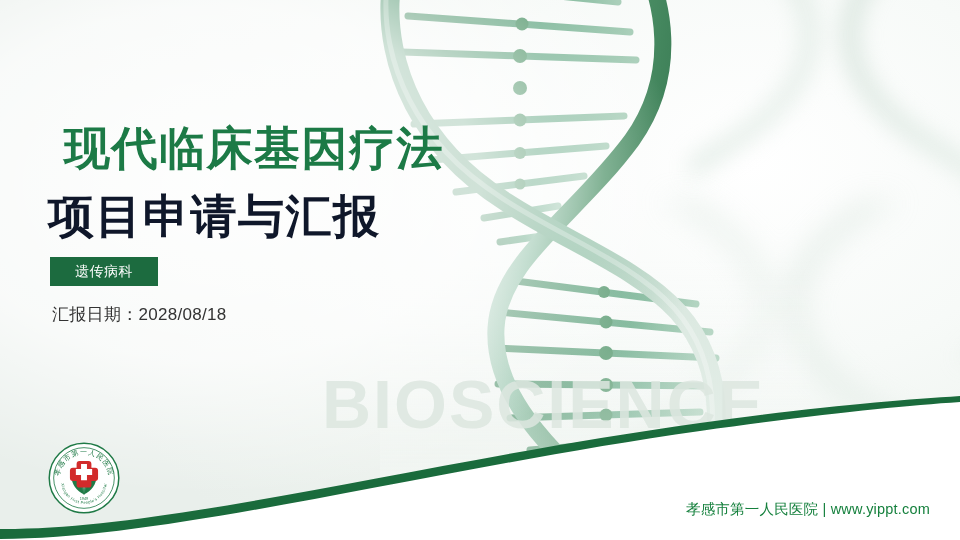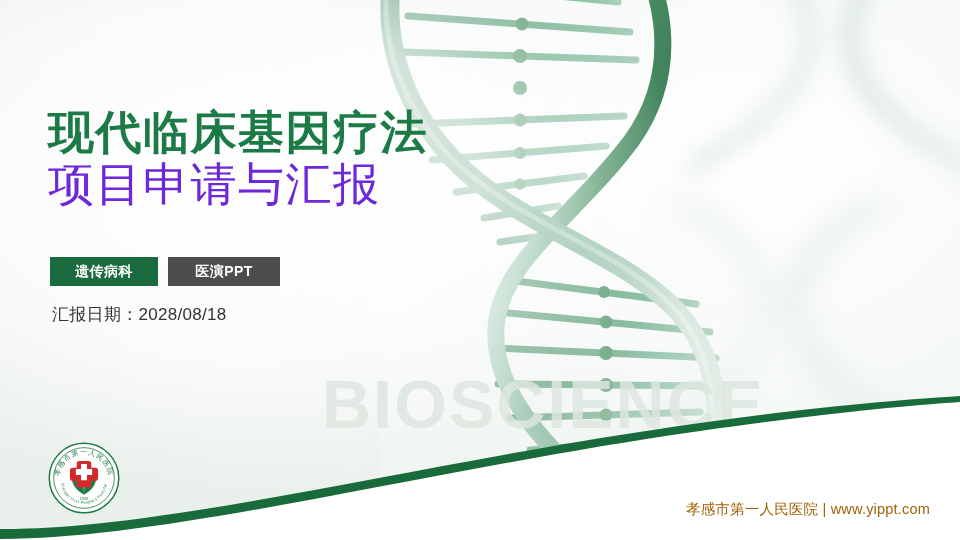--- a/index.html
+++ b/index.html
@@ -81,47 +81,47 @@
     position: absolute;
     left: 48px;
     top: 106px;
   }
   .title-line1 {
     font-size: 46px;
     font-weight: 700;
     letter-spacing: 1.5px;
     line-height: 1.14;
     color: #1c7a46;
-    margin: 0;
+    margin: 16px;
     white-space: nowrap;
   }
   .title-line2 {
     font-size: 46px;
-    font-weight: 400;
+    font-weight: 700;
     letter-spacing: 1.5px;
     line-height: 1.14;
-    color: #6d28d9;
+    color: #0f172a;
     margin: 0;
     white-space: nowrap;
   }
 
   .badges {
     position: absolute;
     left: 50px;
     top: 257px;
     display: flex;
     gap: 10px;
   }
   .badge {
     height: 29px;
     display: flex;
     align-items: center;
     justify-content: center;
     font-size: 14px;
-    font-weight: 700;
+    font-weight: 400;
     letter-spacing: .5px;
     color: #ffffff;
   }
   .badge-dept { width: 108px; background: #1c6b3f; }
   .badge-brand { width: 112px; background: #4d4d4d; }
 
   .report-date {
     position: absolute;
     left: 52px;
     top: 303px;
@@ -139,21 +139,21 @@
     width: 74px;
     height: 74px;
   }
 
   
   .footer {
     position: absolute;
     right: 30px;
     top: 500px;
     font-size: 14.5px;
-    color: #a16207;
+    color: #15803d;
     letter-spacing: .2px;
     white-space: nowrap;
   }
 </style>
 </head>
 <body>
 
 <div id="slide">
 
   <div class="bg-base"></div>
@@ -303,21 +303,20 @@
              L960 62 C900 66, 820 74, 700 91 C420 131, 170 199, 0 199 Z" fill="#1a6b3c"></path>
   </svg>
 
   <div class="title-block">
     <div class="title-line1">现代临床基因疗法</div>
     <div class="title-line2">项目申请与汇报</div>
   </div>
 
   <div class="badges">
     <div class="badge badge-dept">遗传病科</div>
-    <div class="badge badge-brand">医演PPT</div>
   </div>
 
   <div class="report-date">汇报日期：2028/08/18</div>
 
   <svg class="logo" viewBox="0 0 100 100">
     <circle cx="50" cy="50" r="47" fill="#ffffff" stroke="#1f7a46" stroke-width="2"></circle>
     <circle cx="50" cy="50" r="41" fill="none" stroke="#1f7a46" stroke-width="1.1"></circle>
     <defs>
       <path id="arcTop" d="M16 52 A34 34 0 0 1 84 52"></path>
       <path id="arcBot" d="M19 54 A31 31 0 0 0 81 54"></path>

